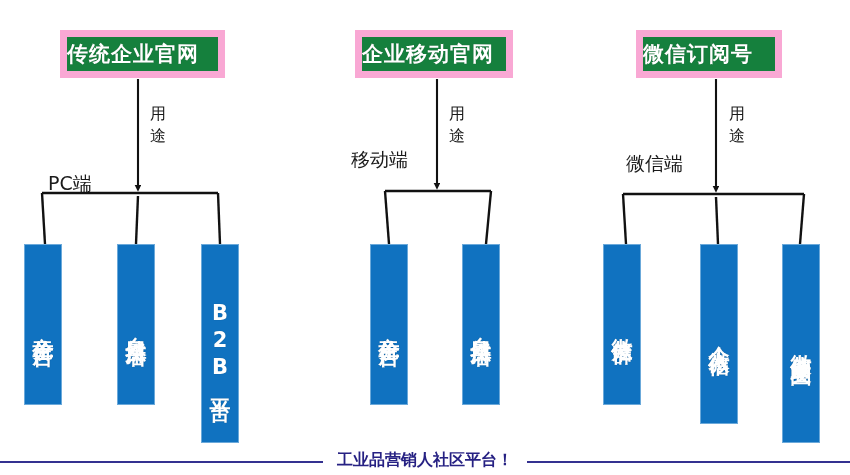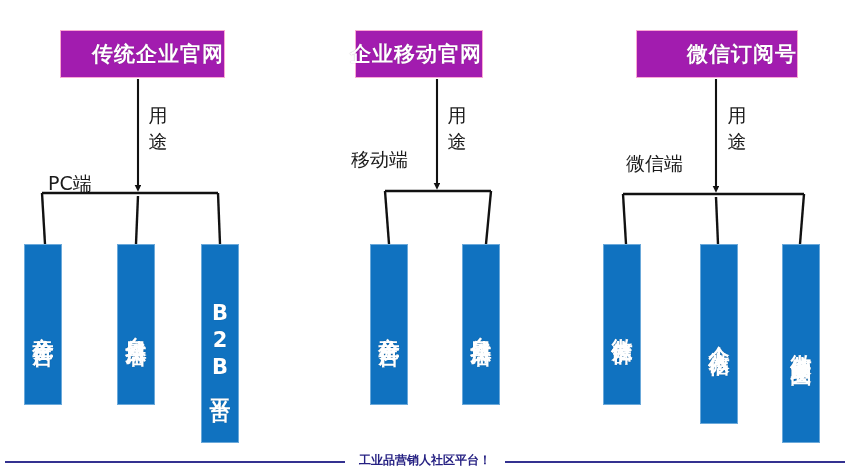--- a/index.html
+++ b/index.html
@@ -26,25 +26,25 @@
     position: absolute;
     left: 0; top: 0;
     width: 850px;
     height: 475px;
     pointer-events: none;
   }
 
   
   .top-box {
     position: absolute;
-    background: #a21caf;
-    border: 1px solid #f9a8d4;
+    background: #15803d;
+    border: 7px solid #f9a8d4;
     display: flex;
     align-items: center;
-    justify-content: flex-end;
+    justify-content: flex-start;
     box-sizing: border-box;
   }
   .top-box .label {
     color: #ffffff;
     font-weight: bold;
     font-size: 21px;
     letter-spacing: 1px;
     line-height: 1;
     white-space: nowrap;
     text-shadow: 0 0 1px rgba(0,0,0,0.35);
@@ -78,21 +78,21 @@
   .side-label {
     position: absolute;
     color: #1a1a1a;
     font-size: 19px;
     line-height: 1.18;
     white-space: nowrap;
   }
   .use-label {
     position: absolute;
     color: #1a1a1a;
-    font-size: 19px;
+    font-size: 16px;
     line-height: 1.35;
     text-align: center;
     width: 26px;
   }
 
   
   #footer {
     position: absolute;
     left: 0;
     top: 448px;
@@ -104,21 +104,21 @@
     gap: 0px;
   }
   #footer .rule {
     height: 2px;
     background: #343190;
   }
   #footer .rule.left  { width: 340px; }
   #footer .rule.right { width: 340px; }
   #footer .footer-text {
     color: #262183;
-    font-size: 12px;
+    font-size: 16px;
     font-weight: bold;
     letter-spacing: 0px;
     white-space: nowrap;
     padding: 0 14px;
     margin-top: -2px;
   }
 </style>
 </head>
 <body>
 
@@ -162,38 +162,38 @@
   <div class="leaf-box" style="left:24px; top:244px; width:38px; height:161px;">
     <span class="vlabel">竞价广告</span>
   </div>
   <div class="leaf-box" style="left:117px; top:244px; width:38px; height:161px;">
     <span class="vlabel">自然排名</span>
   </div>
   <div class="leaf-box" style="left:201px; top:244px; width:38px; height:199px;">
     <span class="vlabel">B2B平台</span>
   </div>
 
-  <div class="top-box" style="left:355px; top:30px; width:128px; height:48px;">
+  <div class="top-box" style="left:355px; top:30px; width:158px; height:48px;">
     <span class="label">企业移动官网</span>
   </div>
 
   <div class="use-label" style="left:444px; top:103px;">
     <div>用途</div>
   </div>
 
   <div class="side-label" style="left:351px; top:148px;text-align:center;">移动端</div>
 
   <div class="leaf-box" style="left:370px; top:244px; width:38px; height:161px;">
     <span class="vlabel">竞价广告</span>
   </div>
   <div class="leaf-box" style="left:462px; top:244px; width:38px; height:161px;">
     <span class="vlabel">自然排名</span>
   </div>
 
-  <div class="top-box" style="left:636px; top:30px; width:162px; height:48px;">
+  <div class="top-box" style="left:636px; top:30px; width:146px; height:48px;">
     <span class="label">微信订阅号</span>
   </div>
 
   <div class="use-label" style="left:724px; top:103px;">
     <div>用途</div>
   </div>
 
   <div class="side-label" style="left:626px; top:152px;">微信端</div>
 
   <div class="leaf-box" style="left:603px; top:244px; width:38px; height:161px;">

